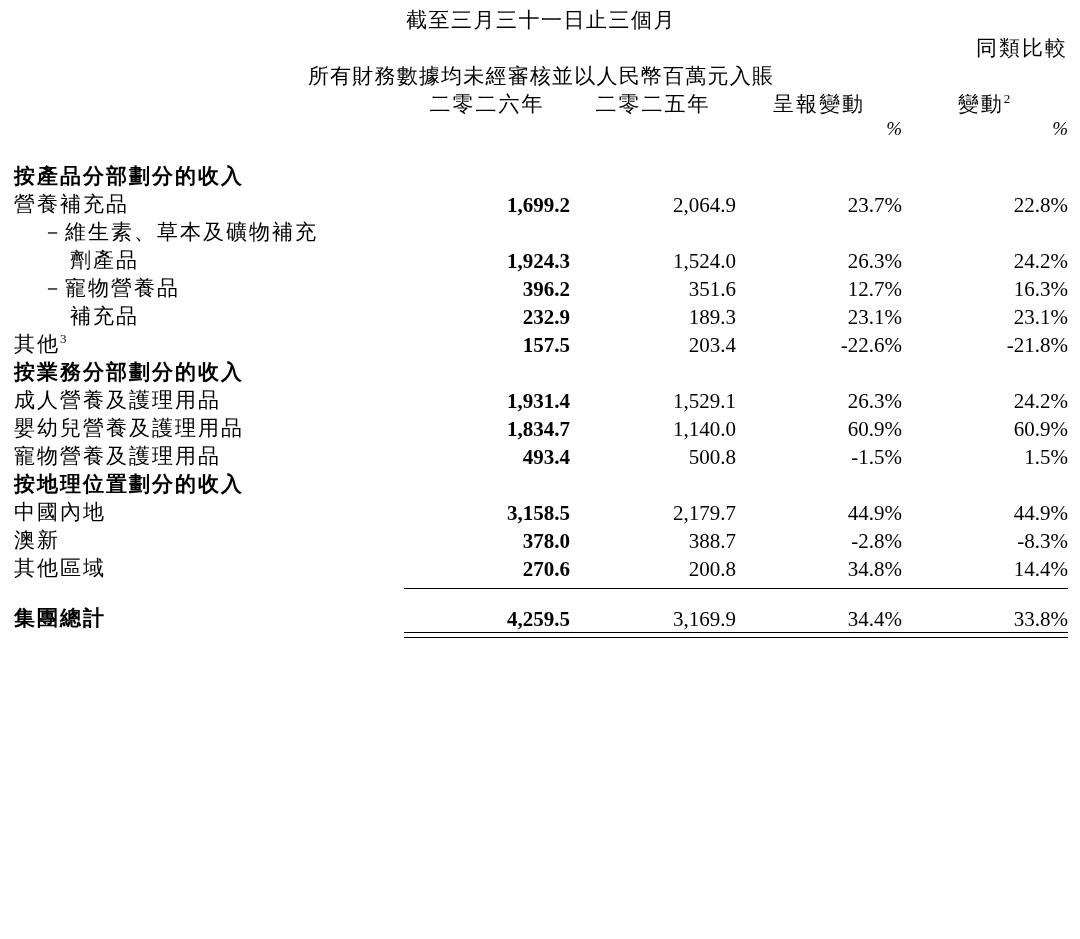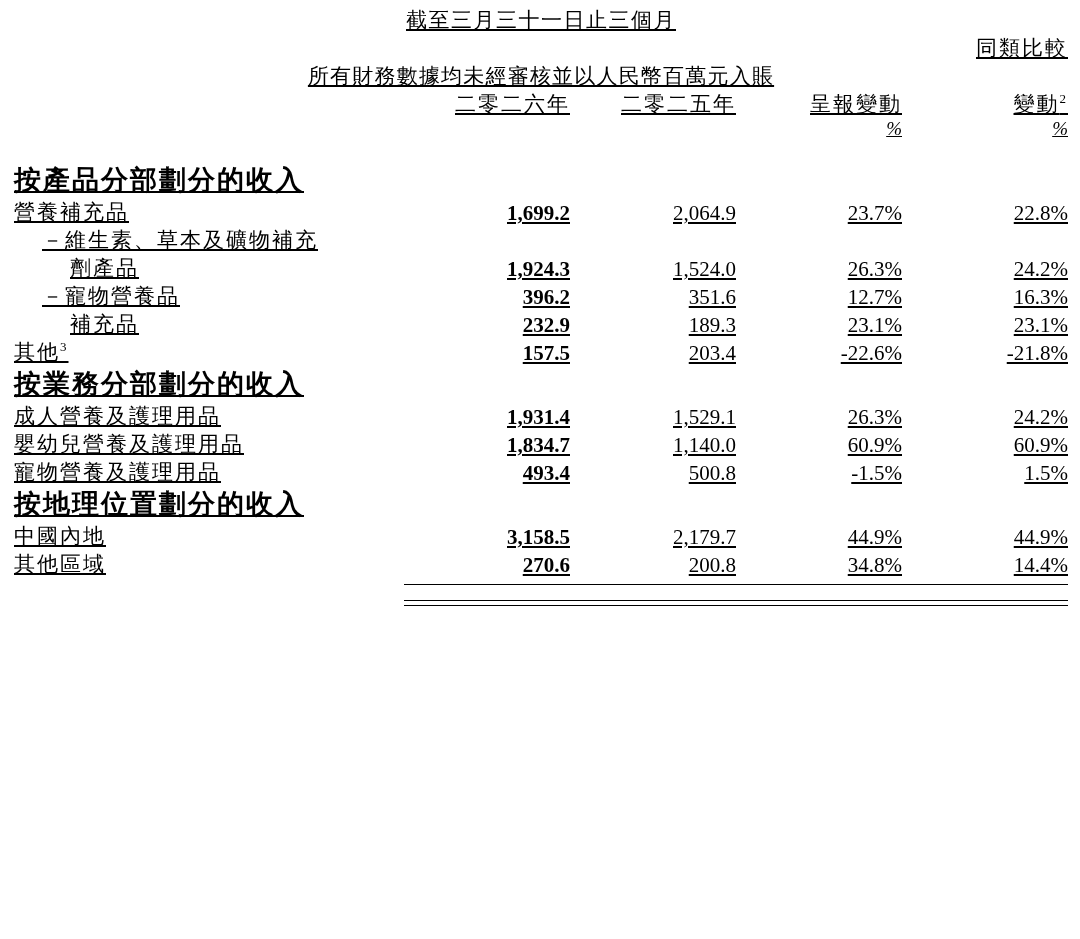--- a/index.html
+++ b/index.html
@@ -19,21 +19,20 @@
     height: 939px;
     position: relative;
     box-sizing: border-box;
     padding: 6px 14px 0 14px;
   }
   table.fin {
     width: 1052px;
     border-collapse: collapse;
     table-layout: fixed;
     font-size: 21px;
-    text-decoration: underline;
   }
   col.c-label { width: 390px; }
   col.c-num   { width: 166px; }
 
   .fin td, .fin th {
     padding: 0;
     vertical-align: bottom;
   }
 
   
@@ -45,21 +44,21 @@
     white-space: nowrap;
   }
   .hdr-line2 {
     text-align: center;
     font-size: 21px;
     letter-spacing: 1.2px;
     padding-bottom: 12px;
     white-space: nowrap;
   }
   .hdr-col {
-    text-align: right;
+    text-align: center;
     font-size: 21px;
     letter-spacing: 2px;
     padding-right: 4px;
     white-space: nowrap;
   }
   .hdr-sub {
     text-align: right;
     font-size: 19px;
     padding-right: 4px;
     font-style: italic;
@@ -69,21 +68,21 @@
     font-size: 21px;
     letter-spacing: 2px;
     padding-right: 4px;
     white-space: nowrap;
   }
   .hdr-spacer { height: 22px; }
 
   
   .sect {
     font-weight: bold;
-    font-size: 27px;
+    font-size: 21px;
     letter-spacing: 2px;
     padding-top: 10px;
     padding-bottom: 4px;
     white-space: nowrap;
     margin-left: 11px;
   }
   .lbl {
     font-size: 21px;
     letter-spacing: 2px;
     padding-top: 3px;
@@ -255,20 +254,27 @@
         <td colspan="5" class="sect">按地理位置劃分的收入</td>
       </tr>
       <tr>
         <td class="lbl">中國內地</td>
         <td class="num bold">3,158.5</td>
         <td class="num">2,179.7</td>
         <td class="num">44.9%</td>
         <td class="num">44.9%</td>
       </tr>
       <tr>
+        <td class="lbl">澳新</td>
+        <td class="num bold">378.0</td>
+        <td class="num">388.7</td>
+        <td class="num">-2.8%</td>
+        <td class="num">-8.3%</td>
+      </tr>
+      <tr>
         <td class="lbl">其他區域</td>
         <td class="num bold">270.6</td>
         <td class="num">200.8</td>
         <td class="num">34.8%</td>
         <td class="num">14.4%</td>
       </tr>
     </tbody>
 
     <tbody>
       <tr class="gap-small">
@@ -277,20 +283,27 @@
       <tr class="rule">
         <td></td>
         <td class="rule-cell"></td>
         <td class="rule-cell"></td>
         <td class="rule-cell"></td>
         <td class="rule-cell"></td>
       </tr>
       <tr class="rule-gap">
           <td colspan="5"></td>
         </tr>
+      <tr>
+        <td class="total-lbl">集團總計</td>
+        <td class="num bold">4,259.5</td>
+        <td class="num">3,169.9</td>
+        <td class="num">34.4%</td>
+        <td class="num">33.8%</td>
+      </tr>
       <tr class="dbl">
         <td></td>
         <td class="dbl-cell"></td>
         <td class="dbl-cell"></td>
         <td class="dbl-cell"></td>
         <td class="dbl-cell"></td>
       </tr>
       <tr class="dbl2">
         <td></td>
         <td class="dbl-cell2"></td>

